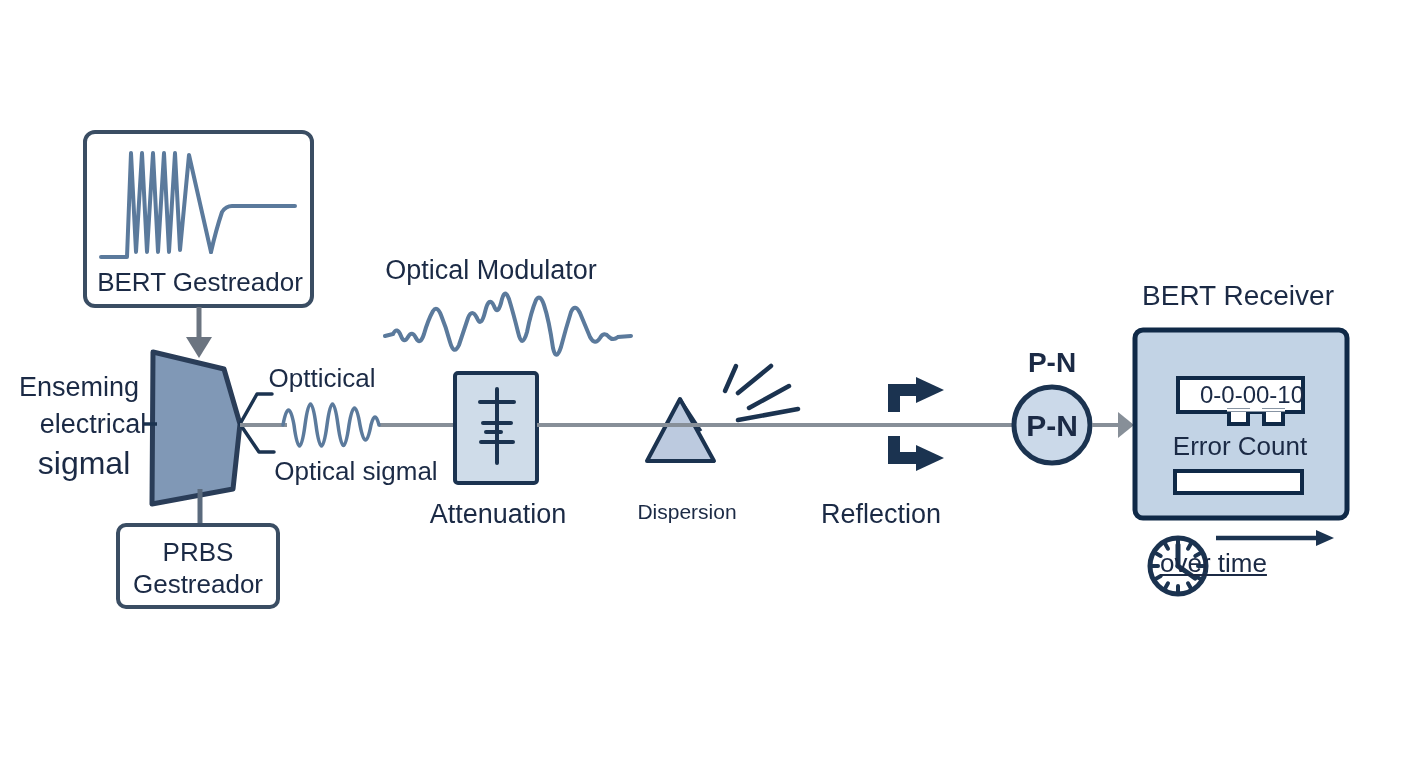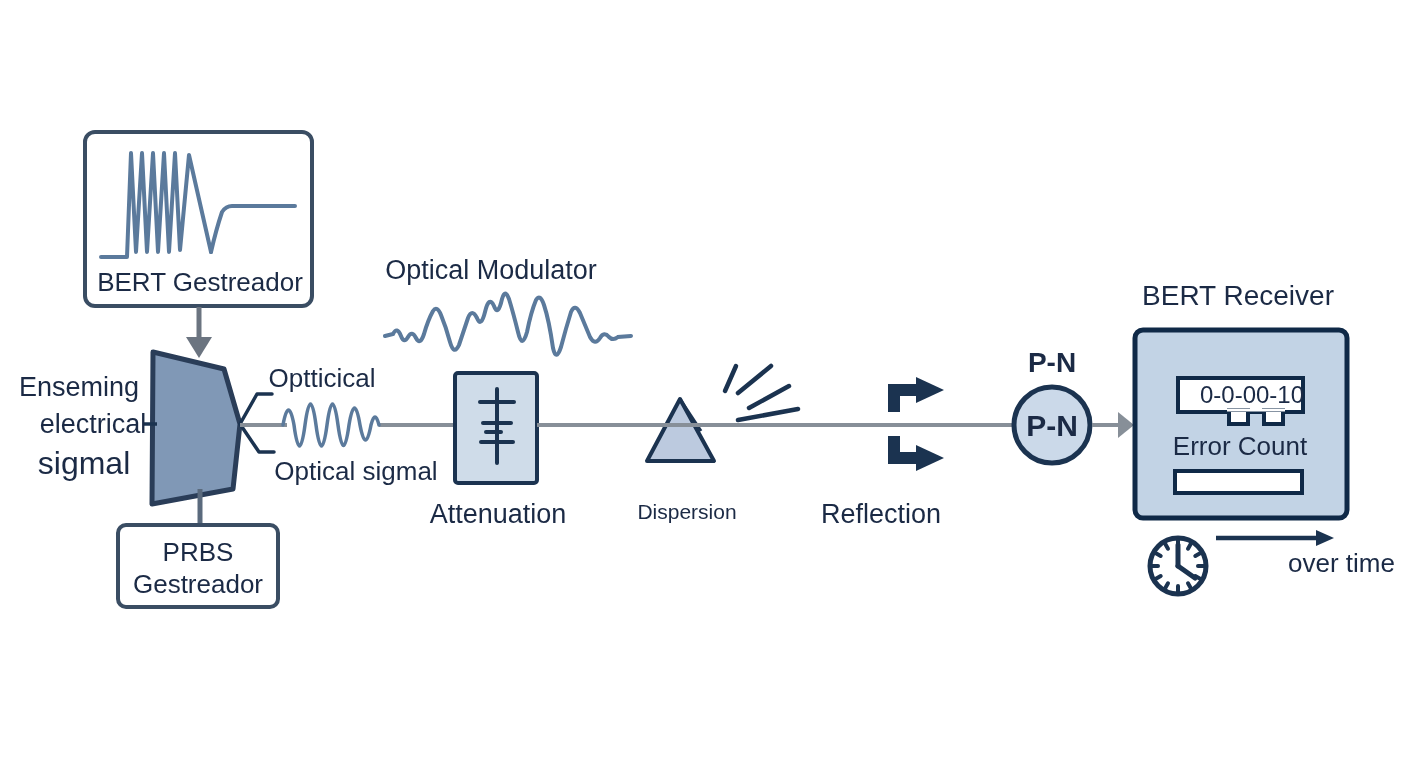--- a/index.html
+++ b/index.html
@@ -47,21 +47,21 @@
   .opt-bottom       { left: 356px; top: 457px; font-size: 26px; }
   .mod-label        { left: 491px; top: 256px; font-size: 27px; }
   .att-label        { left: 498px; top: 500px; font-size: 27px; }
   .disp-label       { left: 687px; top: 500px; font-size: 21px; }
   .refl-label       { left: 881px; top: 500px; font-size: 27px; }
   .pn-above         { left: 1052px; top: 348px; font-size: 28px; }
   .pn-inside        { left: 1052px; top: 409px; font-size: 30px; }
   .bert-title       { left: 1238px; top: 281px; font-size: 28px; }
   .display-value    { left: 1240px; top: 382px; font-size: 24px; margin-left: 12px; }
   .error-count      { left: 1240px; top: 432px; font-size: 26px; }
-  .over-time        { left: 1288px; top: 549px; font-size: 26px; }
+  .over-time        { left: 1160px; top: 549px; font-size: 26px; text-decoration: underline; }
 
   
   .s-navy   { stroke: var(--navy); fill: none; }
   .s-steel  { stroke: var(--steel); fill: none; }
   .s-gray   { stroke: var(--grayline); fill: none; }
   .s-agray  { stroke: var(--arrowgray); fill: none; }
   .f-navy   { fill: var(--navy); stroke: none; }
   .f-agray  { fill: var(--arrowgray); stroke: none; }
   .f-gray   { fill: var(--grayline); stroke: none; }
   .box-white { fill: #ffffff; stroke: var(--slateborder); }

